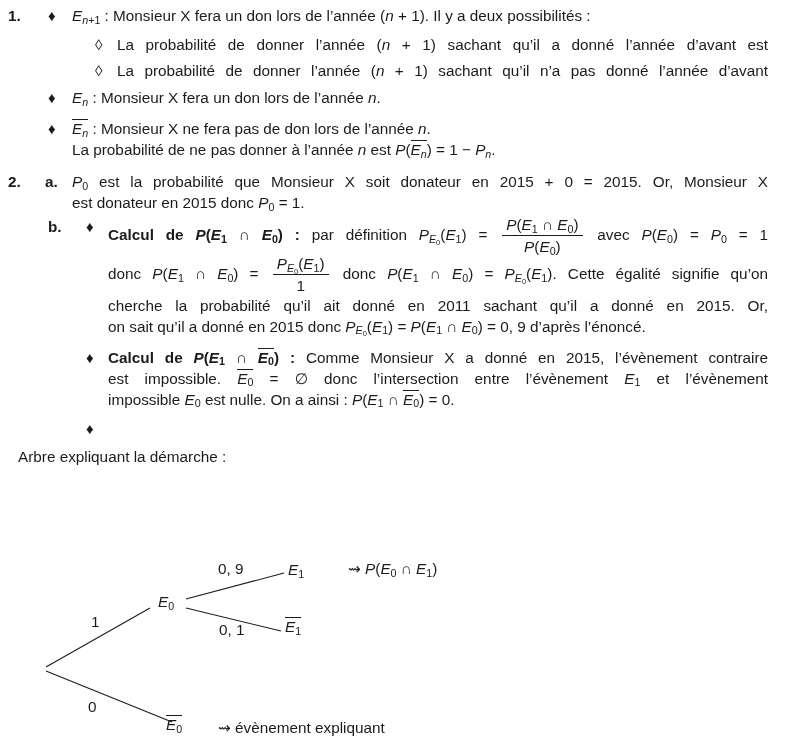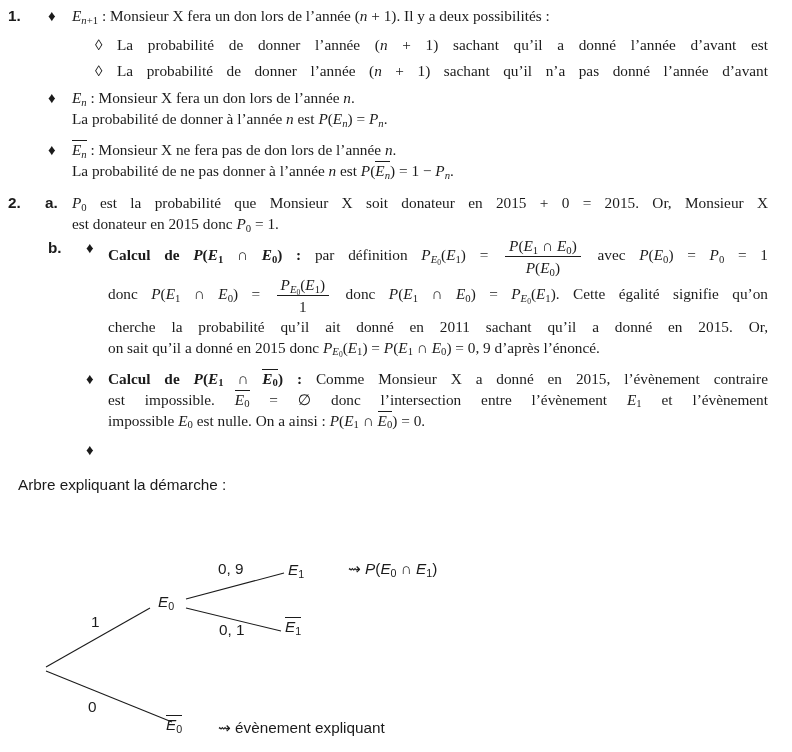--- a/index.html
+++ b/index.html
@@ -11,27 +11,27 @@
   .row{display:flex;align-items:flex-start;}
   .num{width:48px;padding-left:8px;box-sizing:border-box;font-weight:700;flex-shrink:0;}
   .num2{width:45px;padding-left:8px;box-sizing:border-box;font-weight:700;flex-shrink:0;}
   .ab{width:27px;font-weight:700;flex-shrink:0;}
   .ab2{width:38px;font-weight:700;flex-shrink:0;}
   .sp48{width:48px;flex-shrink:0;}
   .sp86{width:86px;flex-shrink:0;}
   .sp95{width:95px;flex-shrink:0;}
   .dia{width:24px;flex-shrink:0;font-size:15px;}
   .dia.open{width:22px;}
-  .txt{flex:1;padding-right:24px;font-family:Liberation Serif, serif;}
+  .txt{flex:1;padding-right:24px;}
   .ln{min-height:21px;}
   .j{text-align:justify;text-align-last:justify;}
   .mB{margin-top:8px;}  .mC{margin-top:5px;}  .mD{margin-top:6px;}
   .mE{margin-top:10px;} .mF{margin-top:11px;} .mG{margin-top:3px;}
   .mH{margin-top:10px;} .mI{margin-top:8px;}
-  .caption{margin-top:14px;padding-left:18px;}
+  .caption{margin-top:7px;padding-left:18px;}
   i{font-style:italic;}
   b{font-weight:700;}
   sub{font-size:70%;line-height:0;vertical-align:baseline;position:relative;bottom:-0.27em;}
   ov{display:inline-block;border-top:1.2px solid currentColor;padding-top:1px;line-height:1.05;}
   frac{display:inline-flex;flex-direction:column;align-items:center;vertical-align:middle;
        margin:0 3px;line-height:1.12;text-align:left;}
   fn{display:block;border-bottom:1.2px solid currentColor;padding:0 4px 2px;}
   fd{display:block;padding:2px 4px 0;}
   .tree{position:absolute;left:0;top:550px;width:764px;height:202px;}
   .tree svg{position:absolute;left:0;top:0;}
@@ -64,21 +64,20 @@
     <div class="txt">
       <div class="ln j">La probabilité de donner l’année (<i>n</i> + 1) sachant qu’il n’a pas donné l’année d’avant</div>
     </div>
   </div>
 
   <div class="row mD">
     <div class="sp48"></div>
     <div class="dia">♦</div>
     <div class="txt">
       <div class="ln"><i>E</i><sub><i>n</i></sub> : Monsieur X fera un don lors de l’année <i>n</i>.</div>
-      <div class="ln">La probabilité de donner à l’année <i>n</i> est <i>P</i>(<i>E</i><sub><i>n</i></sub>) = <i>P</i><sub><i>n</i></sub>.</div>
     </div>
   </div>
 
   <div class="row mE">
     <div class="sp48"></div>
     <div class="dia">♦</div>
     <div class="txt">
       <div class="ln"><ov><i>E</i><sub><i>n</i></sub></ov> : Monsieur X ne fera pas de don lors de l’année <i>n</i>.</div>
       <div class="ln">La probabilité de ne pas donner à l’année <i>n</i> est <i>P</i>(<ov><i>E</i><sub><i>n</i></sub></ov>) = 1 − <i>P</i><sub><i>n</i></sub>.</div>
     </div>

